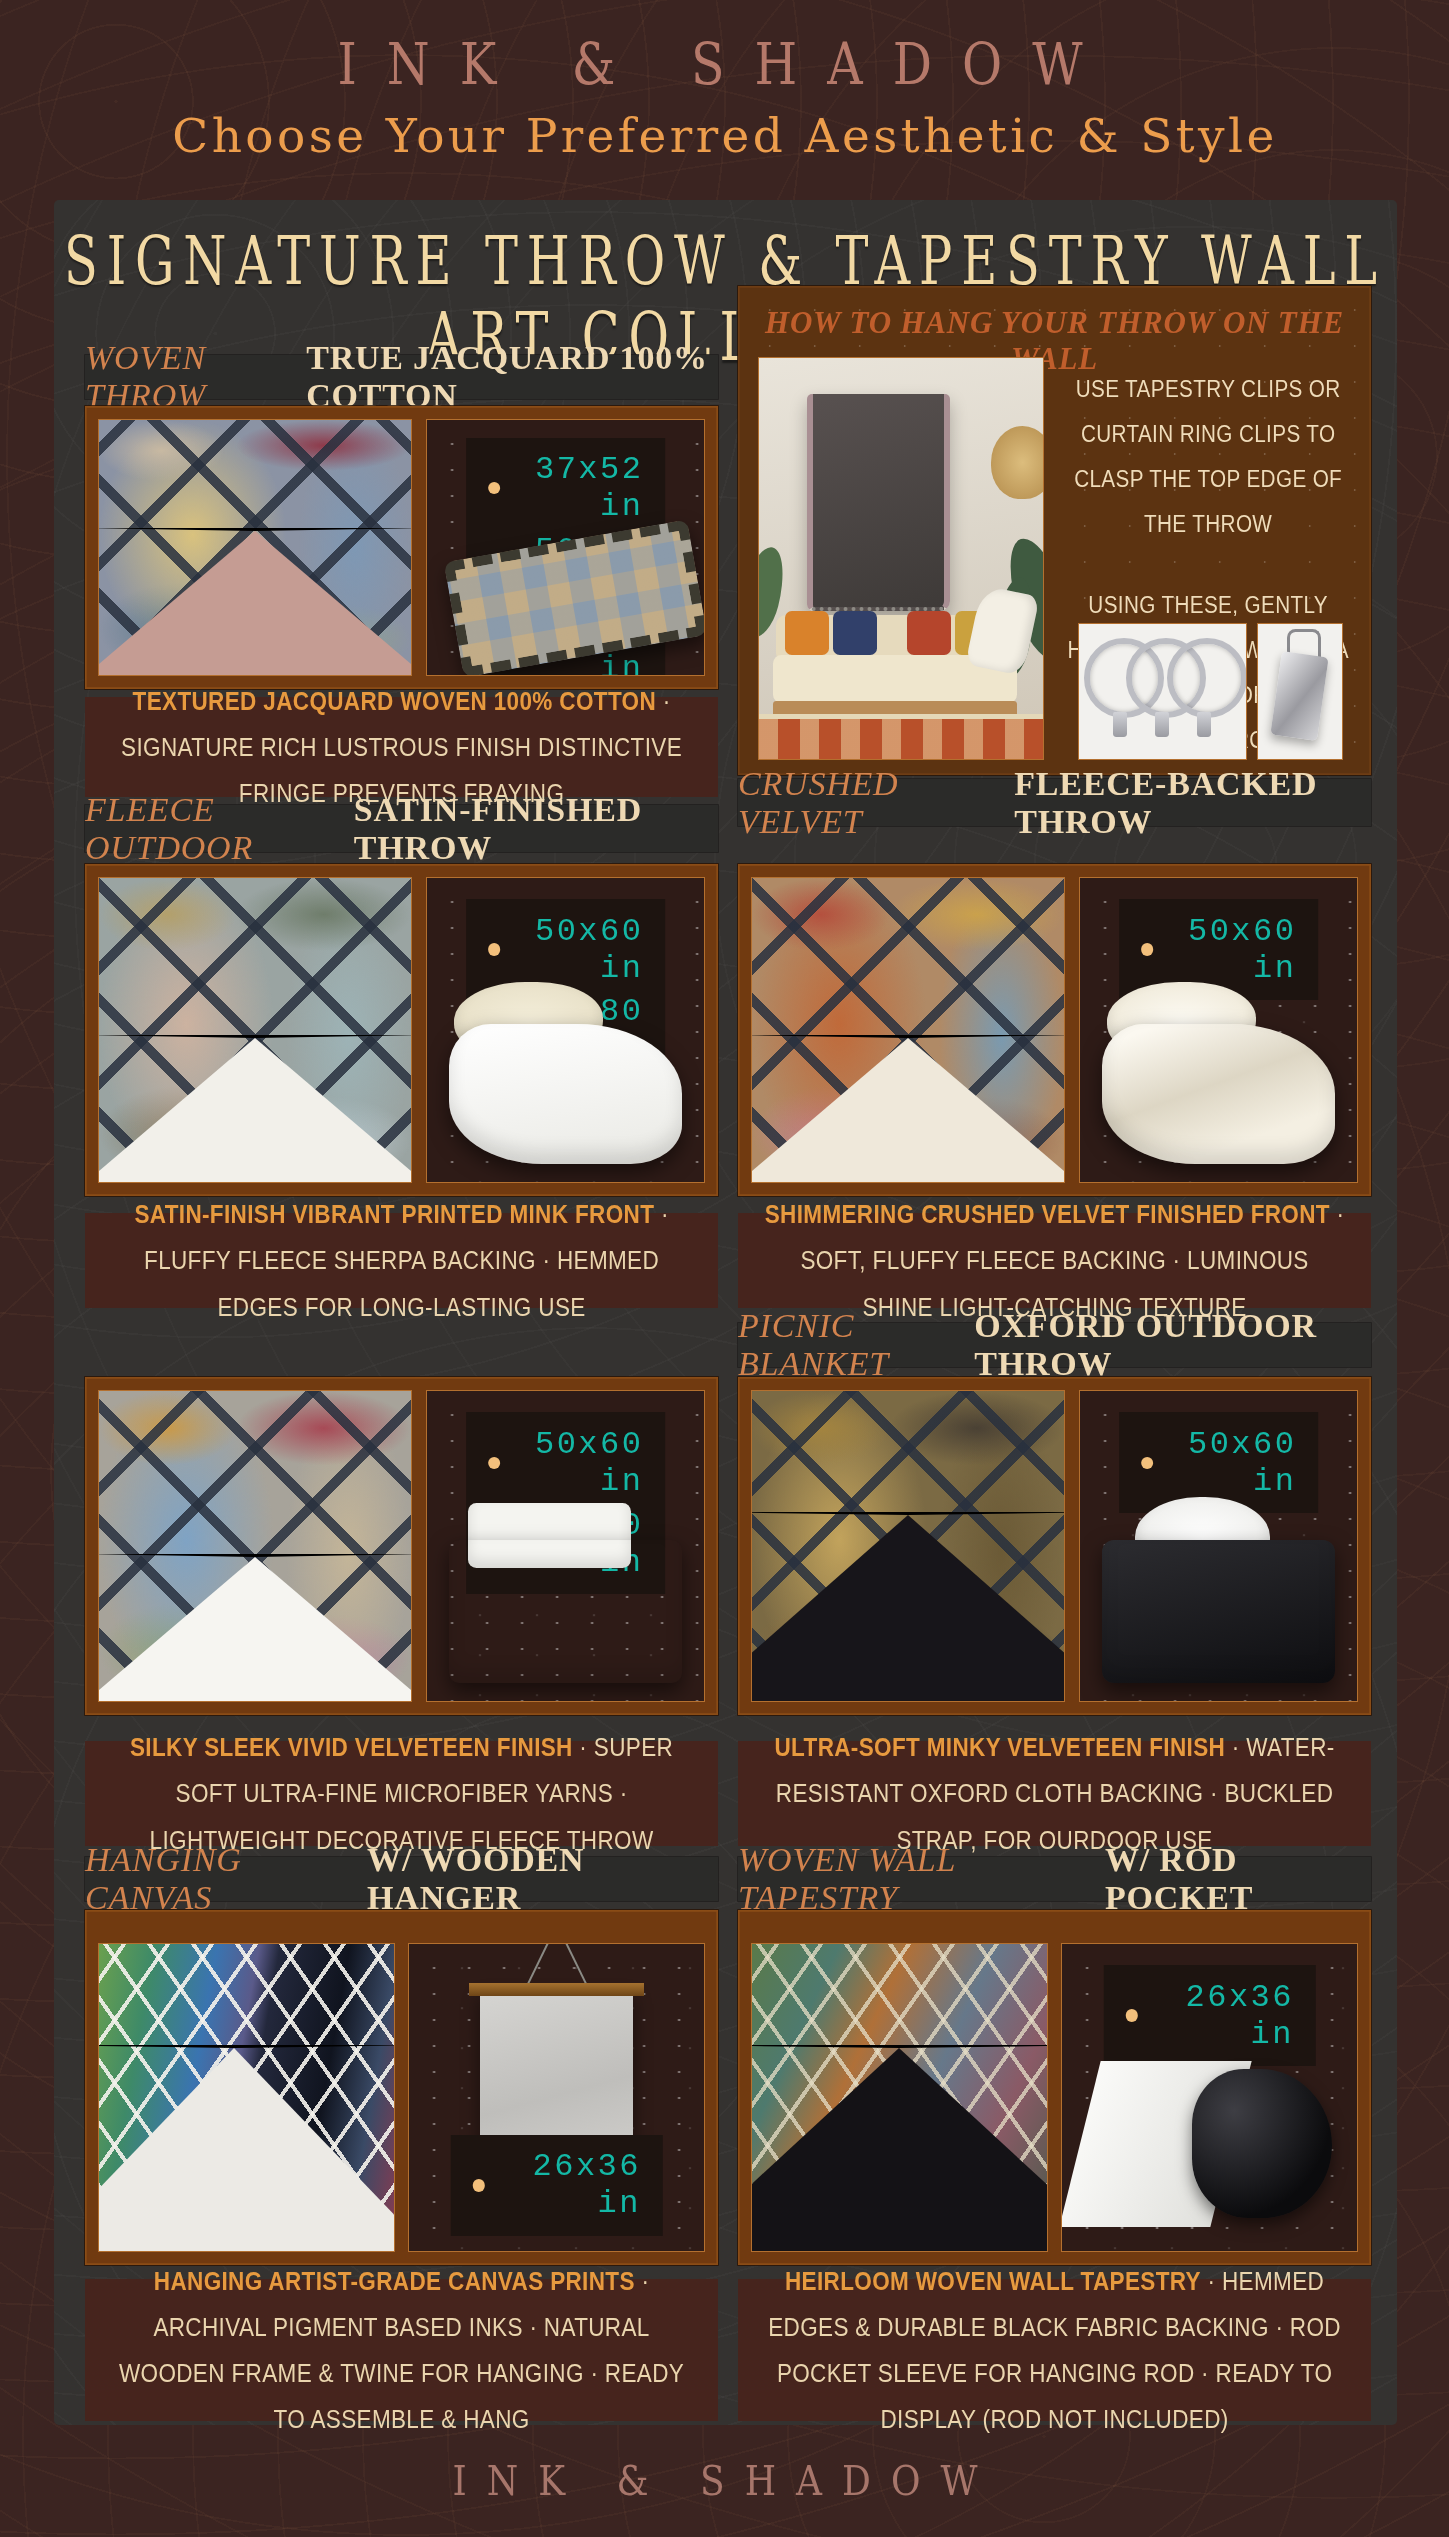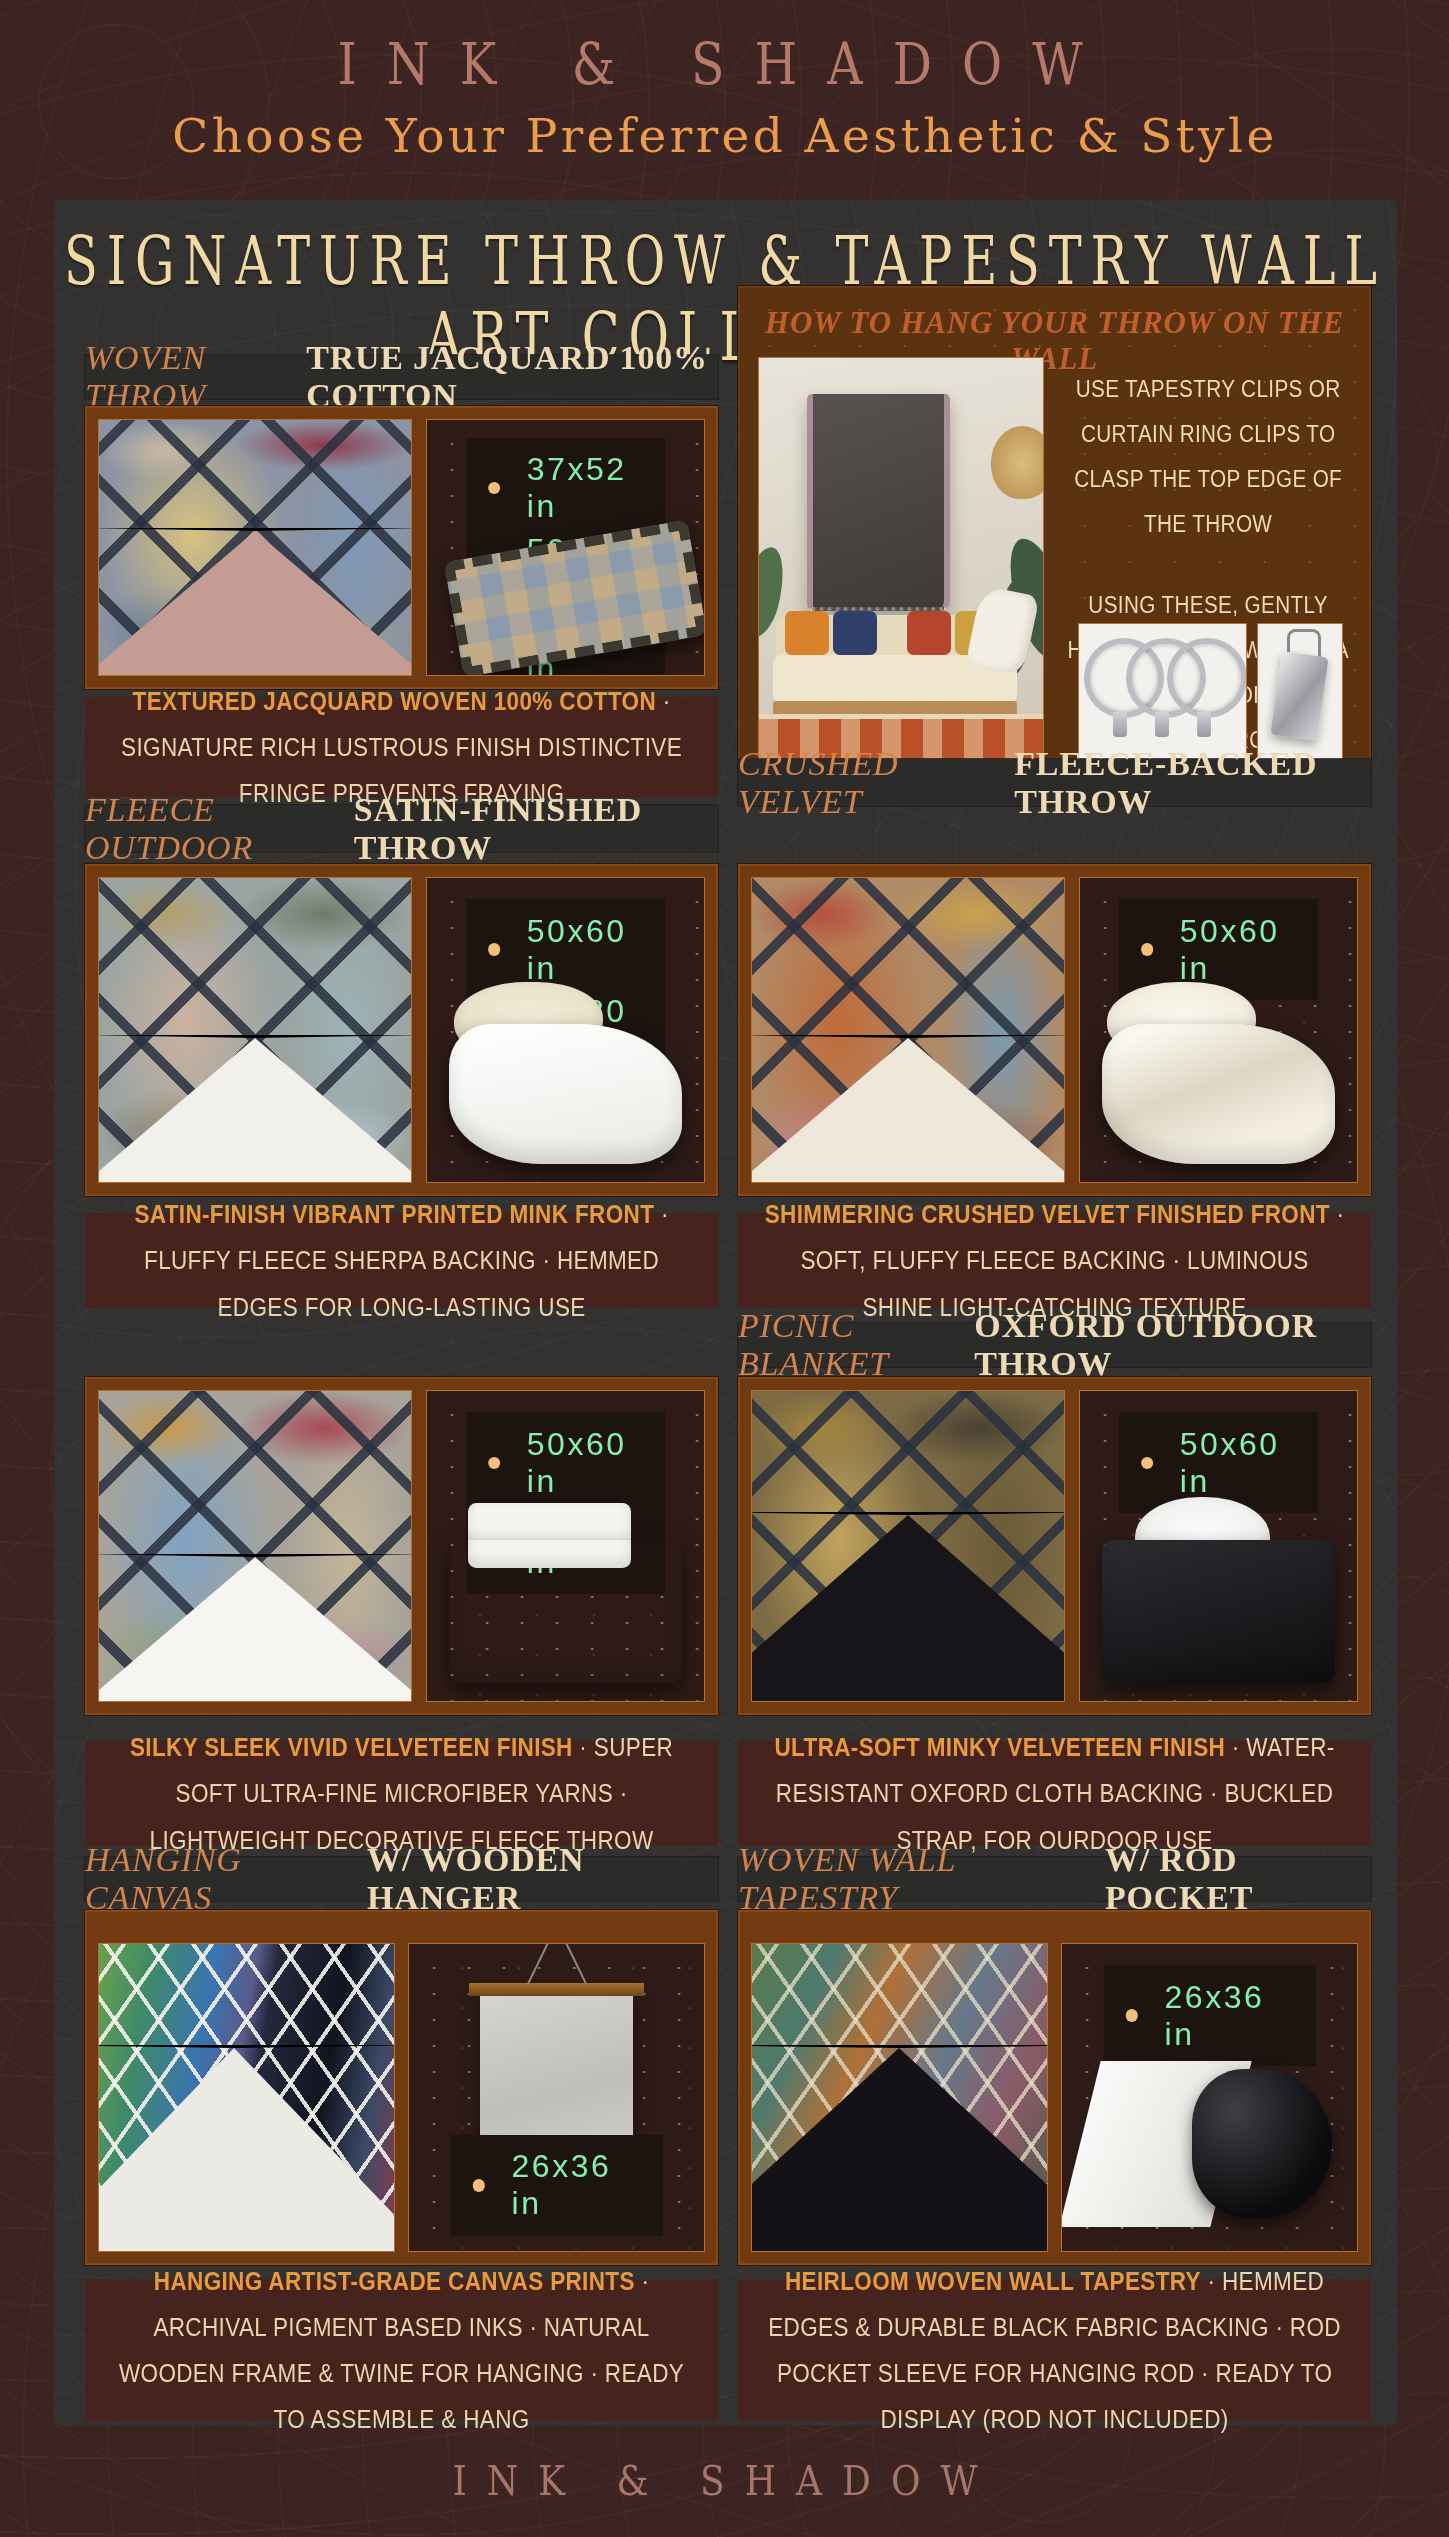--- a/index.html
+++ b/index.html
@@ -46,21 +46,21 @@
     background-image:radial-gradient(rgba(255,255,255,.5) 1px, transparent 1.4px),
       radial-gradient(rgba(255,255,255,.22) 0.8px, transparent 1.3px);
     background-size:35px 26px,57px 40px;background-position:7.6px 11px,24.5px 4.2px;}
   .even .photo,.even .spec{flex:50 1 0;margin-top:20px;}
   
   .chip{position:absolute;top:7%;left:50%;transform:translateX(-50%);min-width:72%;
     background:#1d1410;padding:13.5px 22px;display:flex;flex-direction:column;gap:6.8px;box-sizing:border-box;}
   .chip.bottom{top:auto;bottom:5%;}
   .size-row{display:grid;grid-template-columns:39px 1fr;align-items:center;}
   .dot{width:12.7px;height:12.7px;border-radius:50%;background:#f3c07c;}
-  .size-label{font-family:Liberation Sans, sans-serif;font-size:32px;color:#86efac;letter-spacing:2.5px;text-align:left;}
+  .size-label{font-family:Liberation Mono, monospace;font-size:32px;color:#14b8a6;letter-spacing:2.5px;text-align:right;}
   
   .quilt{}
   .lat{position:absolute;inset:-25%;background:
     repeating-linear-gradient(45deg, transparent 0 71px, rgba(40,48,62,.85) 71px 81px),
     repeating-linear-gradient(-45deg, transparent 0 71px, rgba(40,48,62,.85) 71px 81px);}
   .lat-fine{position:absolute;inset:-25%;background:
     repeating-linear-gradient(55deg, transparent 0 32px, rgba(244,242,236,.9) 32px 36px),
     repeating-linear-gradient(-55deg, transparent 0 32px, rgba(244,242,236,.9) 32px 36px);}
   .lat-tap{position:absolute;inset:-25%;background:
     repeating-linear-gradient(55deg, transparent 0 32px, rgba(230,222,198,.75) 32px 36px),
@@ -293,21 +293,21 @@
       </div>
     </div>
   </div>
   <div class="abs L desc" style="top:1213px;height:95px;">
     <div class="desc-t">
       <span class="d-em">SATIN-FINISH VIBRANT PRINTED MINK FRONT</span>
       <span class="d-rest">· FLUFFY FLEECE SHERPA BACKING · HEMMED EDGES FOR LONG-LASTING USE</span>
     </div>
   </div>
 
-  <div class="abs R hstrip" style="top:759px;height:47px;gap:43px;">
+  <div class="abs R hstrip" style="top:779px;height:47px;gap:43px;">
     <span class="h-em">CRUSHED VELVET</span>
     <span class="h-rest">FLEECE-BACKED THROW</span>
   </div>
   <div class="abs R card" style="top:864px;height:332px;">
     <div class="photo quilt q-c">
       <div class="lat"></div>
       <div class="fold" style="border-bottom-color:#efe8da;"></div>
     </div>
     <div class="spec">
       <div class="chip">

